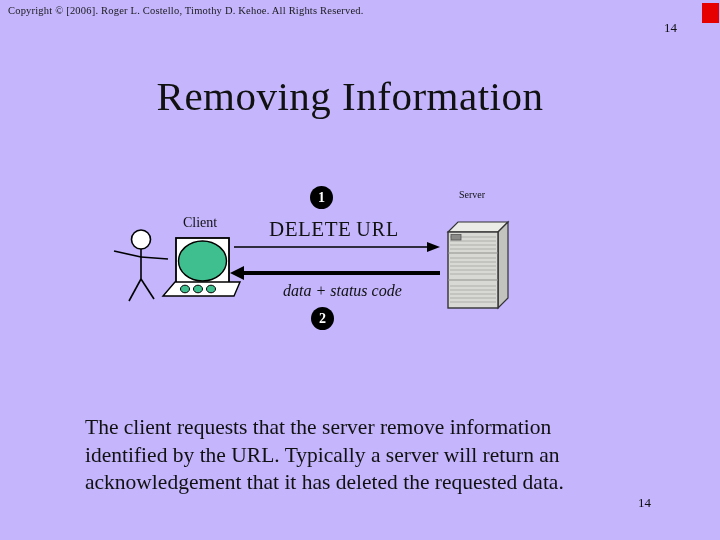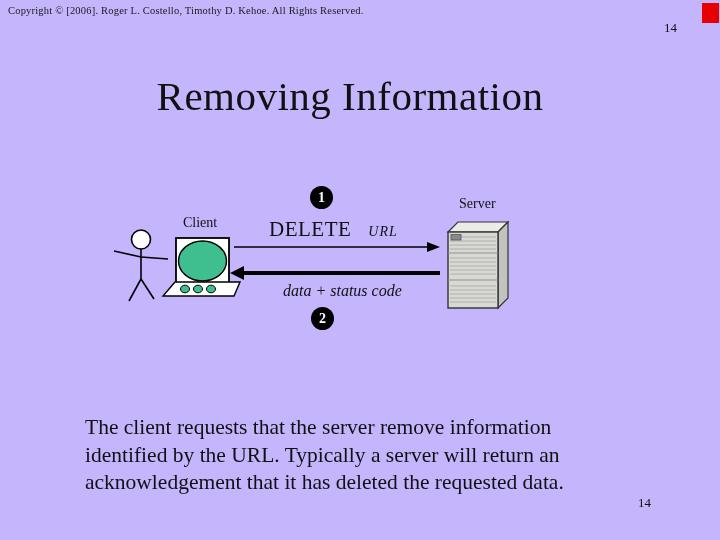--- a/index.html
+++ b/index.html
@@ -14,24 +14,24 @@
   .pagenum-bottom { left:638px; top:495px; font-size:13px; }
 
   .title { left:0; top:72px; width:700px; text-align:center; font-size:41px; letter-spacing:0.5px; }
 
   .badge { width:23px; height:23px; border-radius:50%; background:#000; color:#fff;
            text-align:center; line-height:23px; font-size:14px; font-weight:bold; }
   .badge1 { left:310px; top:186px; }
   .badge2 { left:311px; top:307px; }
 
   .client-label { left:183px; top:215px; font-size:14px; }
-  .server-label { left:459px; top:196px; font-size:14px; }
+  .server-label { left:459px; top:189px; font-size:10px; }
 
   .request-label { left:269px; top:217px; font-size:21px; letter-spacing:0.5px; }
-  .request-target { font-size:14px; font-style:italic; letter-spacing:1px; margin-left:17px; }
+  .request-target { font-size:20px; letter-spacing:1px; margin-left:5px; }
   .response-label { left:283px; top:282px; font-size:16px; font-style:italic;text-align:center; }
 
   .client-art  { left:108px; top:226px; }
   .arrows-art  { left:225px; top:235px; }
   .server-art  { left:444px; top:216px; }
 
   .paragraph { left:85px; top:414px; font-size:21.5px; line-height:27.5px; }
 </style>
 </head>
 <body>

